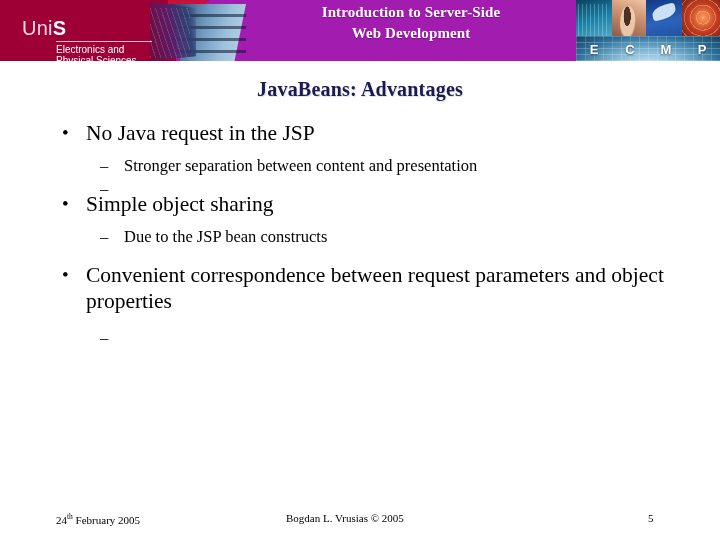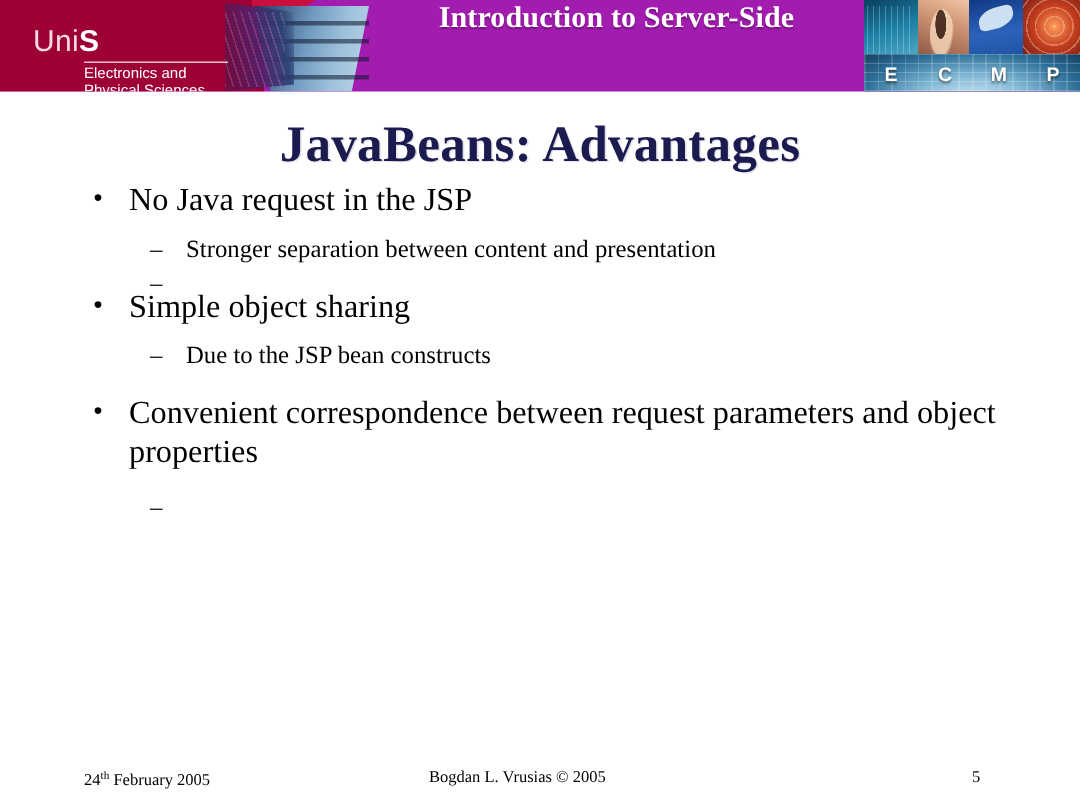--- a/index.html
+++ b/index.html
@@ -85,21 +85,21 @@
     background: repeating-linear-gradient(72deg, rgba(255,160,200,.22) 0 1px, rgba(0,0,0,0) 1px 5px);
   }
 
   
   .banner-title {
     position: absolute;
     left: 246px; top: 2px;
     width: 330px;
     text-align: center;
     color: #ffffff;
-    font-size: 20px;
+    font-size: 15px;
     font-weight: bold;
     line-height: 21px;
     letter-spacing: .1px;
     text-shadow: 0 1px 1px rgba(0,0,0,.30);
   }
 
   
   .collage {
     position: absolute;
     right: 0; top: 0;
@@ -207,21 +207,21 @@
     color: #ffffff;
     width: 96px;
   }
 
   
   .slide-title {
     position: absolute;
     left: 0; top: 78px;
     width: 720px;
     text-align: center;
-    font-size: 34px;
+    font-size: 20px;
     font-weight: bold;
     color: #1b1b4f;
     letter-spacing: .2px;
     text-shadow: 1px 1px 0 rgba(200,200,215,.55);
   }
 
   
   .content {
     position: absolute;
     left: 0; top: 120px;
@@ -297,20 +297,21 @@
   <div class="logo">
     <div class="logo-word"><span>Uni</span><b>S</b></div>
     <div class="logo-sub">
       <div>Electronics and</div>
       <div>Physical Sciences</div>
     </div>
   </div>
 
   <div class="banner-title">
     <div>Introduction to Server-Side</div>
+    <div>Web Development</div>
   </div>
 
   <div class="collage">
     <div class="col-cell col-a"></div>
     <div class="col-cell col-b"></div>
     <div class="col-cell col-c"></div>
     <div class="col-cell col-d"></div>
     <div class="globe"></div>
     <div class="collage-letters">
       <span>E</span>

